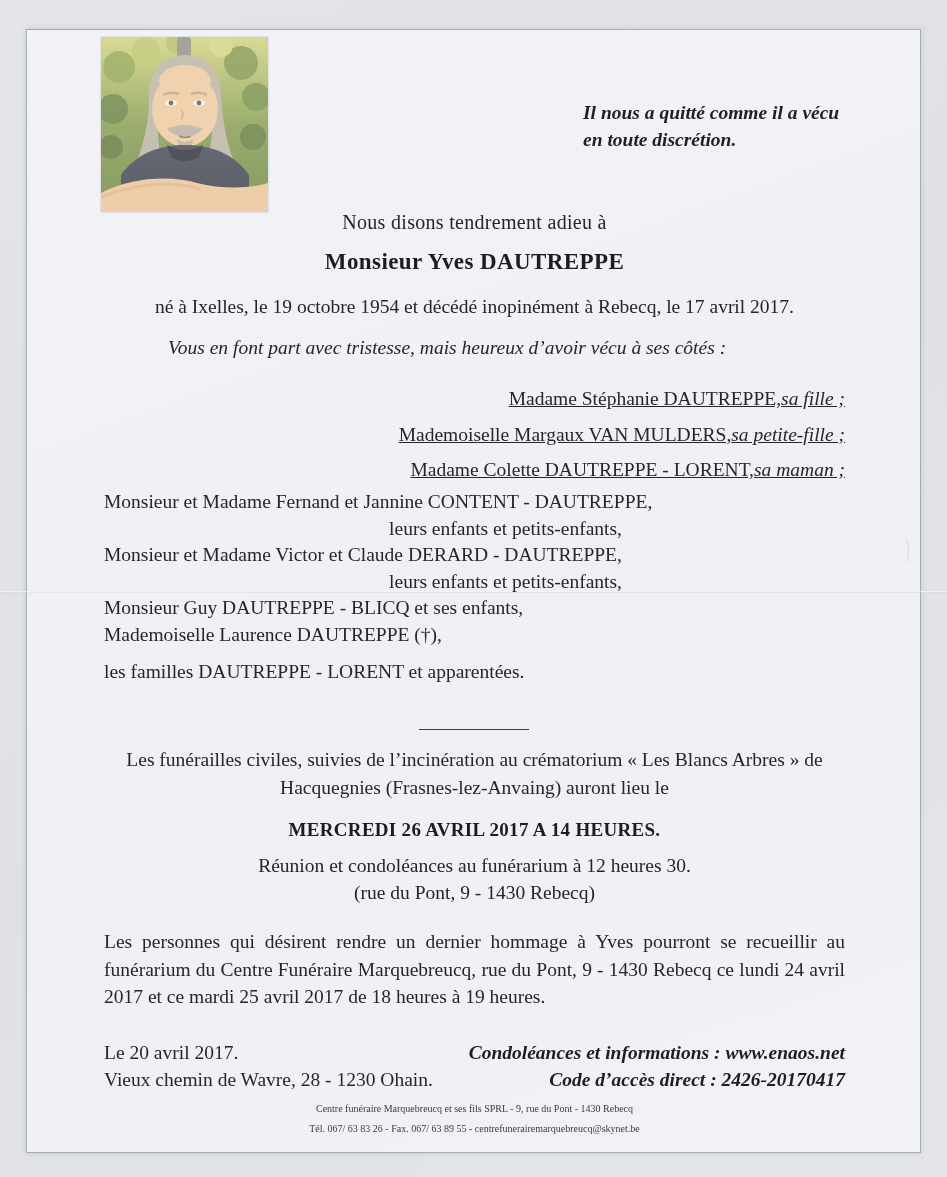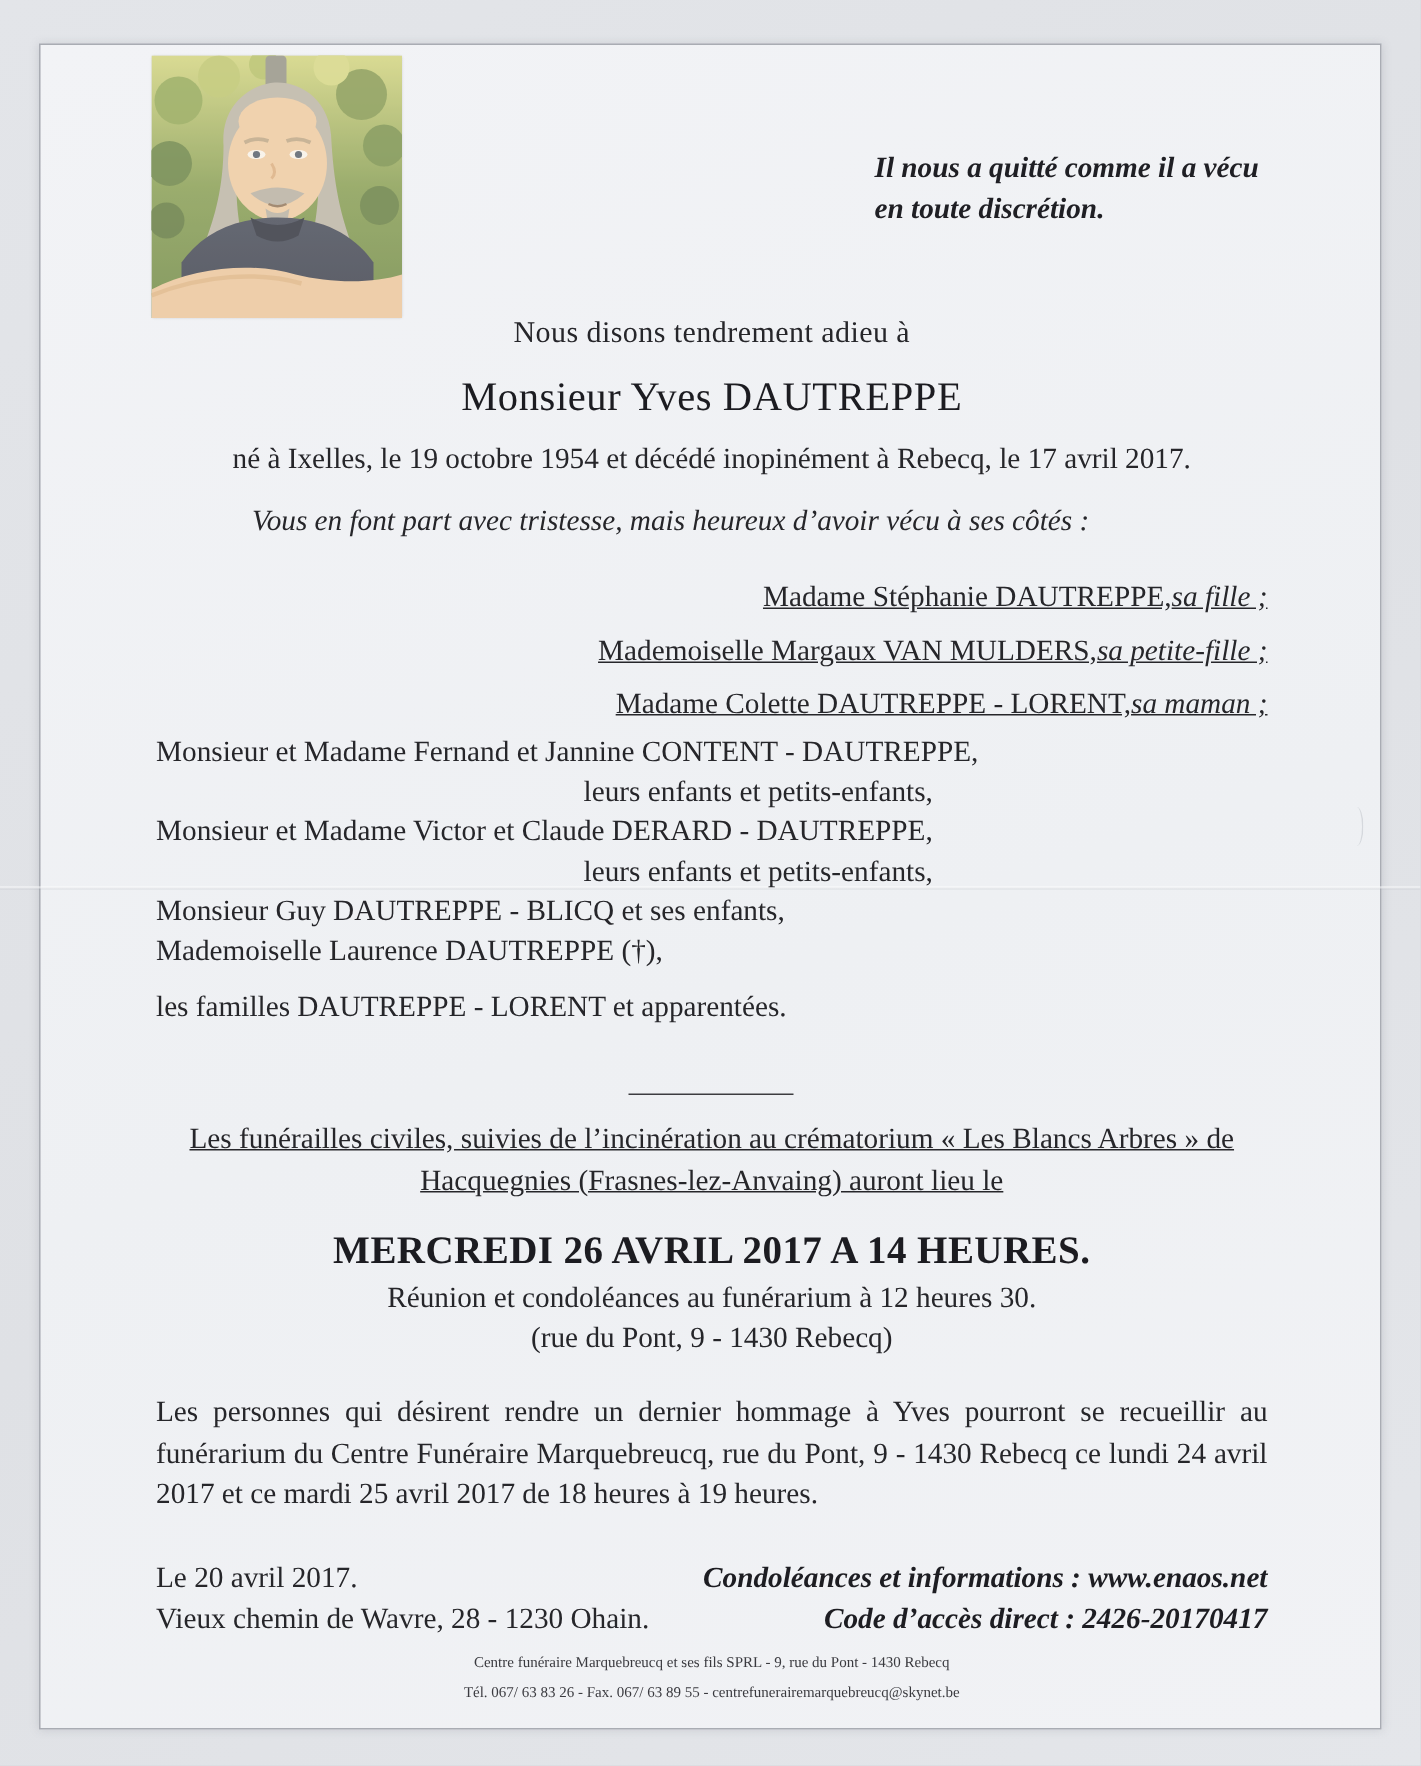--- a/index.html
+++ b/index.html
@@ -33,33 +33,33 @@
   .photo{
     left:101px;top:37px;width:167px;height:175px;
     box-shadow:0 0 2px rgba(0,0,0,.2);
   }
   .epitaph{
     left:583px;top:99px;width:280px;
     font-size:19.5px;font-weight:bold;font-style:italic;
     line-height:27px;color:#1f1f24;
   }
   .intro{top:211px;font-size:20px;letter-spacing:.3px;}
-  .name{top:249px;font-size:27px;font-weight:normal;letter-spacing:.4px;color:#1c1c21;}
+  .name{top:249px;font-size:23px;font-weight:bold;letter-spacing:.4px;color:#1c1c21;}
   .dates{top:296px;font-size:19.5px;}
   .announce{left:168px;top:337px;font-size:19.5px;font-style:italic;}
   .relatives{top:381px;font-size:19.5px;}
   .rel-row{display:flex;justify-content:flex-end;line-height:35.6px;text-decoration:underline;}
   .rel-row .relation{font-style:italic;}
   .family{top:489px;font-size:19.5px;line-height:26.5px;}
   .fl-center{text-align:center;padding-left:62px;}
   .fl-right{text-align:right;font-style:italic;}
   .fl-last{margin-top:11px;}
   .divider{top:729px;left:419px;width:110px;border-top:1.5px solid #3c3c40;}
-  .ceremony{top:746px;font-size:19.5px;line-height:28px;text-decoration:underline;}
-  .when{top:819px;font-size:26px;font-weight:bold;letter-spacing:.3px;color:#1c1c21;}
+  .ceremony{top:746px;font-size:19.5px;line-height:28px;}
+  .when{top:819px;font-size:19px;font-weight:bold;letter-spacing:.3px;color:#1c1c21;}
   .gathering{top:855px;font-size:19.5px;}
   .gaddr{top:882px;font-size:19.5px;}
   .visitation{top:928px;font-size:19.5px;line-height:27.6px;text-align:justify;}
   .sign{font-size:19.5px;display:flex;justify-content:space-between;}
   .sign-1{top:1042px;}
   .sign-2{top:1069px;}
   .sign .bi{font-weight:bold;font-style:italic;color:#1d1d22;}
   .fh{font-size:10px;color:#3a3a3f;}
   .fh-1{top:1103px;}
   .fh-2{top:1123px;}

